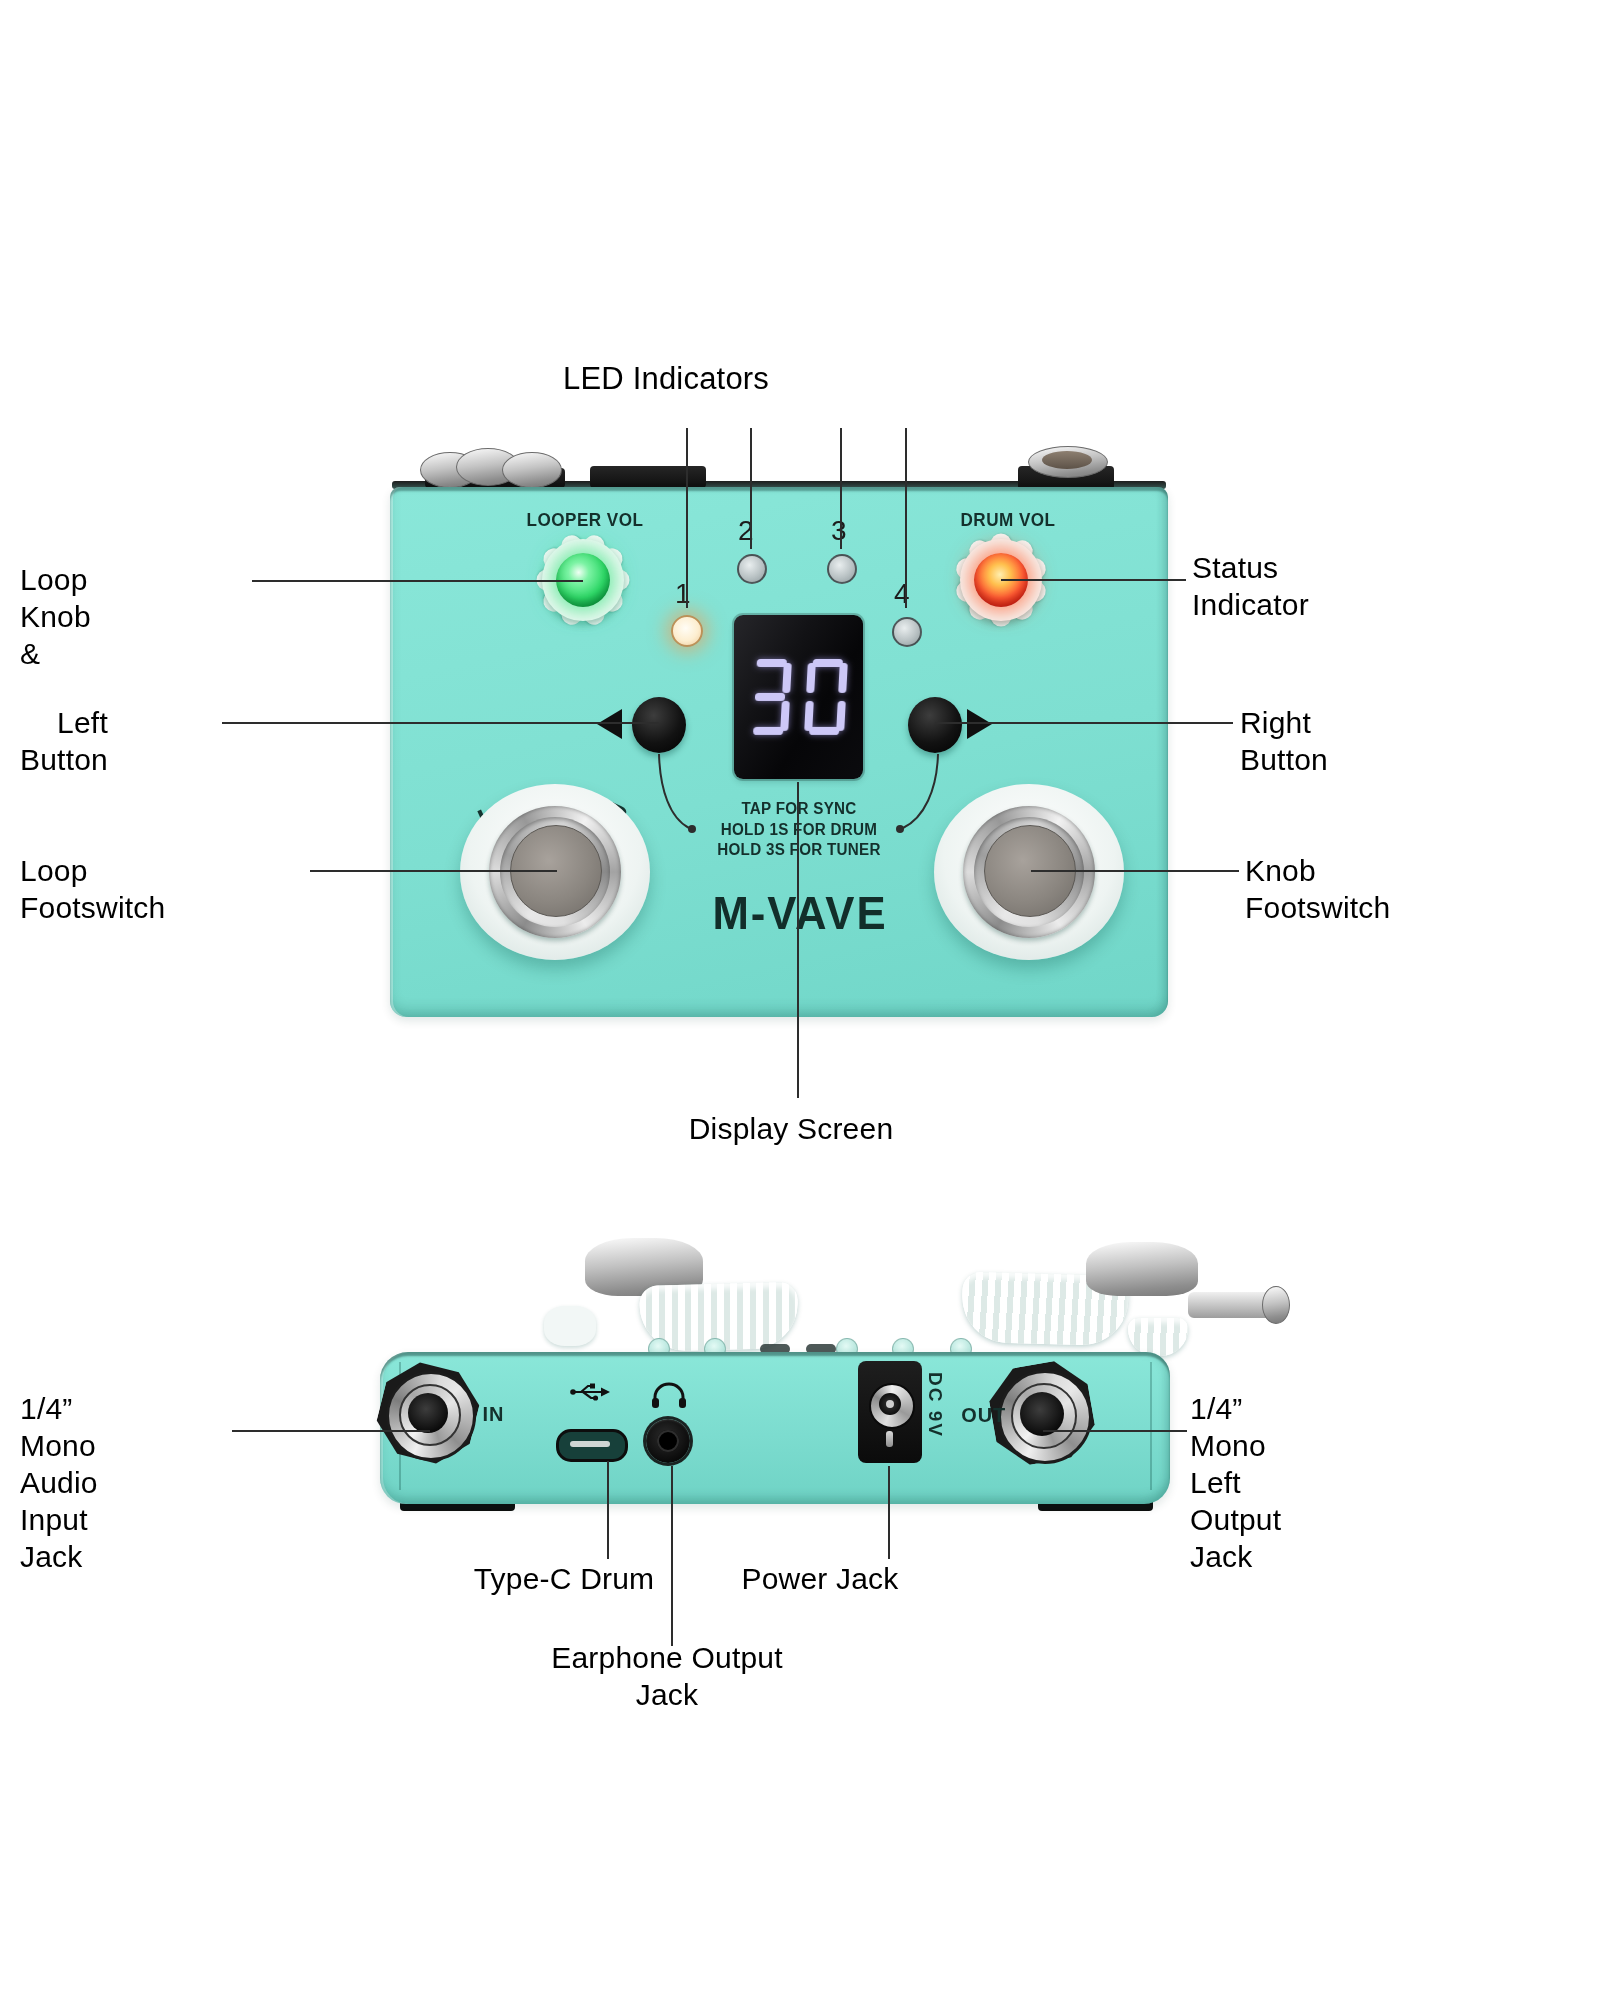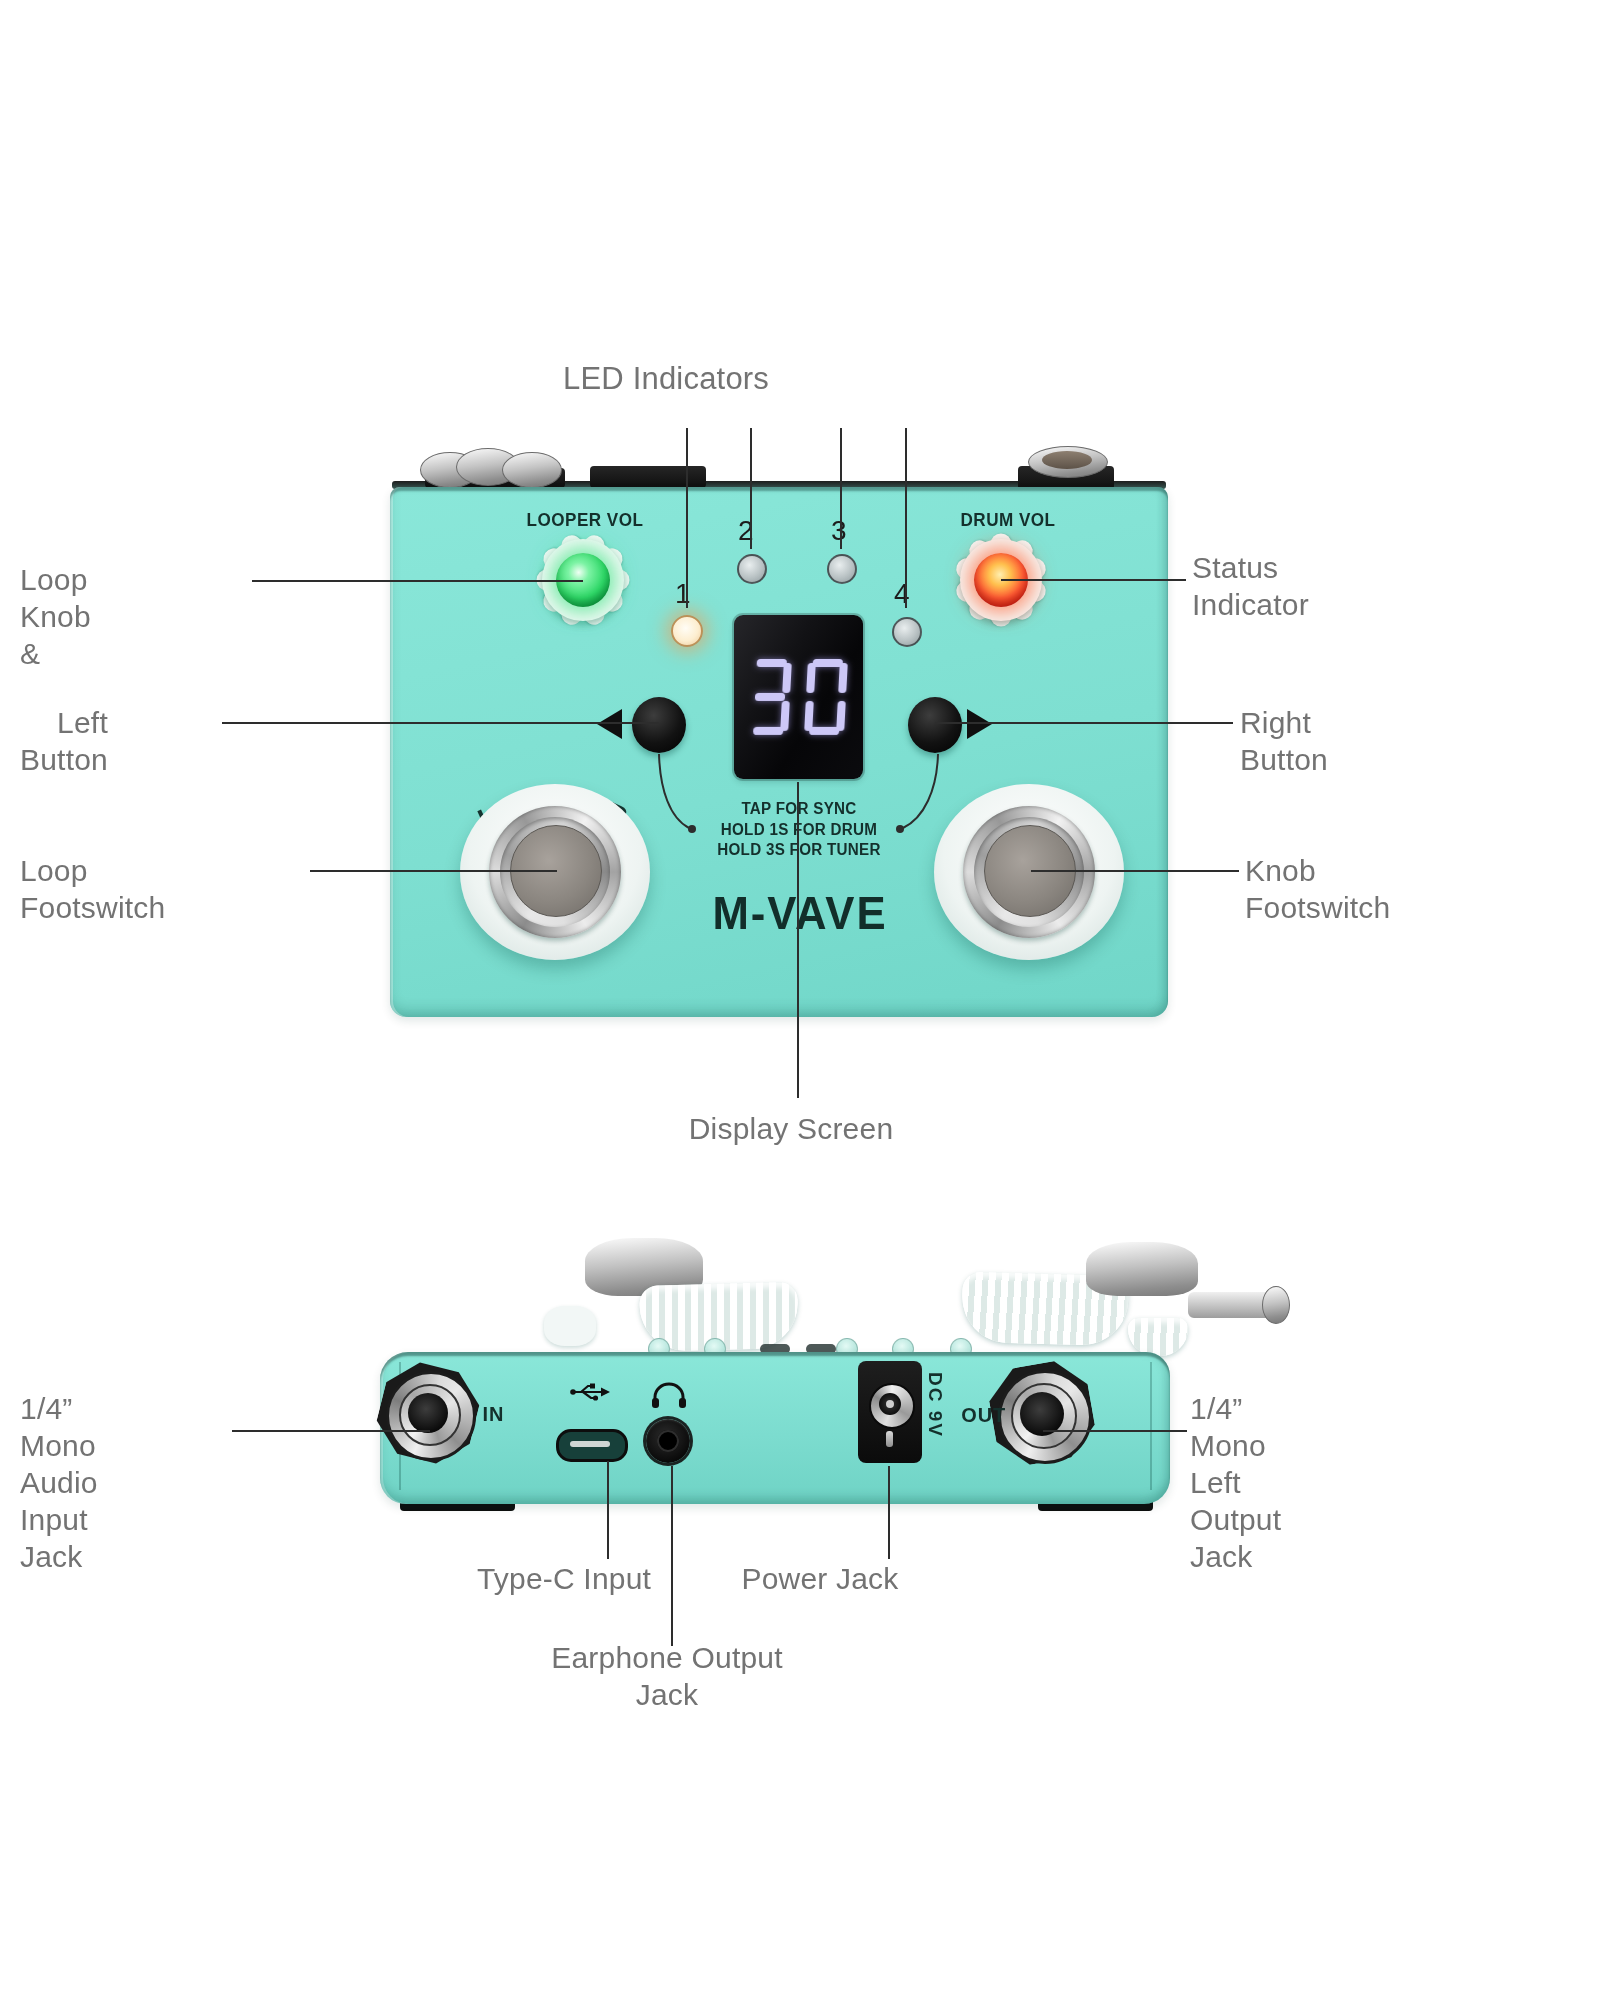--- a/index.html
+++ b/index.html
@@ -1,20 +1,20 @@
 <!DOCTYPE html>
 <html><head>
 <meta charset="utf-8">
 <style>
   html,body{margin:0;padding:0;background:#fff;}
   #canvas{position:relative;width:1600px;height:2000px;background:#ffffff;overflow:hidden;
           font-family:"Liberation Sans",sans-serif;}
   .abs{position:absolute;}
   
-  .lbl{position:absolute;font-size:30px;color:#737373;line-height:37px;letter-spacing:.2px;z-index:5;}
+  .lbl{position:absolute;font-size:30px;color:#000000;line-height:37px;letter-spacing:.2px;z-index:5;}
   .lbl.center{text-align:center;}
   
   .hline{position:absolute;height:2px;background:#2d2d2d;z-index:4;}
   .vline{position:absolute;width:2px;background:#2d2d2d;z-index:4;}
   
   .body-top{position:absolute;left:390px;top:487px;width:778px;height:530px;z-index:1;
     background:linear-gradient(168deg,#90ead c0,#8ae7d9 0%,#7edfd1 55%,#70d6c8 100%);
     background:linear-gradient(168deg,#8ae7d9 0%,#7edfd1 55%,#70d6c8 100%);
     border-radius:10px 10px 16px 16px;
     box-shadow:inset 0 4px 2px rgba(10,40,36,.35), inset 3px 0 0 rgba(255,255,255,.30),
@@ -329,17 +329,17 @@
     <div class="vline" style="left:888px;top:1466px;height:93px;width:1.5px;"></div>
 
     <div class="lbl" style="left:20px;top:1390px;">
       <div>1/4” Mono</div>
       <div>Audio Input Jack</div>
     </div>
     <div class="lbl" style="left:1190px;top:1390px;">
       <div>1/4” Mono</div>
       <div>Left Output Jack</div>
     </div>
-    <div class="lbl center" style="left:464px;top:1560px;width:200px;">Type-C Input</div>
+    <div class="lbl center" style="left:464px;top:1560px;width:200px;">Type-C Drum</div>
     <div class="lbl center" style="left:720px;top:1560px;width:200px;">Power Jack</div>
     <div class="lbl center" style="left:517px;top:1639px;width:300px;">Earphone Output Jack</div>
   </div>
 </div>
 
 </body></html>

